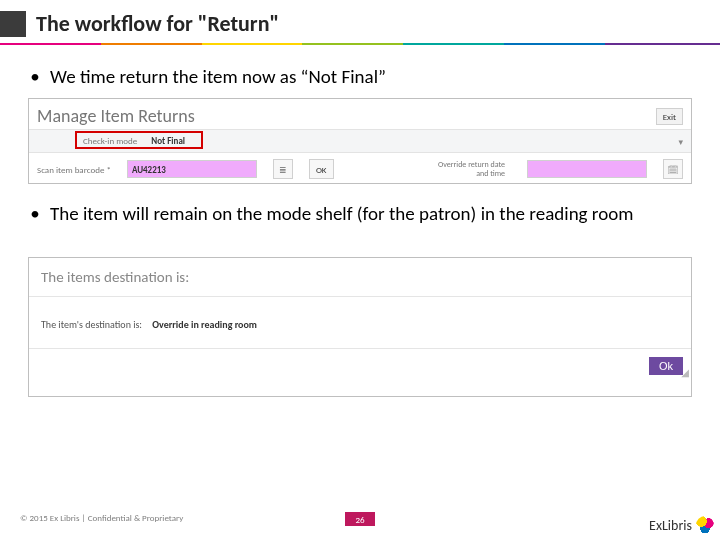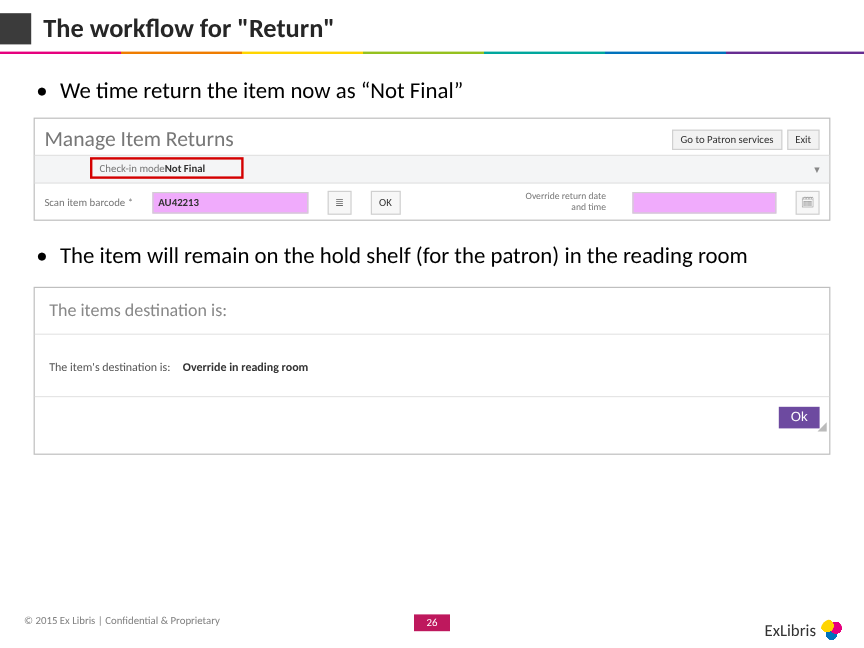--- a/index.html
+++ b/index.html
@@ -14,43 +14,43 @@
 .bullet .dot{width:14px;text-align:center;color:#000;margin-right:8px}
 .shot{border:1px solid #bfbfbf;background:#fff;box-sizing:border-box}
 .shot1{width:100%;height:86px;position:relative;font-size:10px;color:#555}
 .s1-top{display:flex;justify-content:space-between;align-items:center;padding:6px 8px 2px 8px}
 .s1-title{color:#777;font-size:18px}
 .s1-buttons{display:flex;gap:4px}
 .s1-btn{background:#f2f2f2;border:1px solid #d0d0d0;padding:2px 6px;font-size:9px;color:#333}
 .s1-bar{background:#f4f5f6;border-top:1px solid #e3e3e3;border-bottom:1px solid #e3e3e3;height:22px;display:flex;align-items:center;padding:0 8px;position:relative}
 .redbox{position:absolute;left:46px;top:1px;width:128px;height:18px;border:2px solid #d40000;display:flex;align-items:center;box-sizing:border-box}
 .redbox span{font-size:9px;color:#555}
-.redbox .lab{margin-left:6px;color:#777}
+.redbox .lab{margin-left:6px;margin-right:14px;color:#777}
 .redbox .val{font-weight:700;color:#333}
 .caret{margin-left:auto;color:#888;font-size:9px}
 .s1-row2{display:flex;align-items:center;padding:6px 8px;gap:16px}
 .s1-row2 .lab{color:#777;font-size:9px}
 .inp{border:1px solid #d0d0d0;background:#f0abfc;height:16px;display:flex;align-items:center;padding:0 4px;font-size:9px;color:#333}
 .inp.barcode{width:120px;font-weight:700}
 .iconbtn{border:1px solid #d0d0d0;background:#f7f7f7;width:18px;height:18px;display:flex;align-items:center;justify-content:center;font-size:9px;color:#666}
 .okbtn{border:1px solid #d0d0d0;background:#f7f7f7;height:18px;padding:0 6px;display:flex;align-items:center;font-size:9px;color:#333}
 .inp.date{width:110px;margin-left:6px}
 .override-lab{font-size:8px;line-height:9px;color:#777;text-align:right;width:80px;margin-left:auto}
-.shot2{width:100%;height:140px;margin-top:14px;position:relative}
+.shot2{width:100%;height:140px;margin-top:32px;position:relative}
 .s2-head{padding:10px 12px;color:#888;font-size:15px}
 .s2-body{border-top:1px solid #e5e5e5;border-bottom:1px solid #e5e5e5;padding:16px 12px}
 .s2-line{font-size:10px;color:#555}
 .s2-line .strong{font-weight:700;color:#333;margin-left:8px}
 .s2-footer{display:flex;justify-content:flex-end;align-items:flex-end;padding:8px 8px 6px 8px;position:relative;height:32px;box-sizing:border-box}
 .okpurple{background:#6d4aa0;color:#fff;font-size:11px;padding:3px 10px;border:none}
 .resize{position:absolute;right:2px;bottom:2px;color:#bbb;font-size:10px;transform:rotate(0deg)}
 .footer{position:absolute;left:0;right:0;bottom:0;height:28px;display:flex;align-items:flex-start;padding:0 20px}
 .copyright{font-size:9px;color:#808080}
 .pagenum{position:absolute;left:50%;transform:translateX(-50%);background:#be185d;color:#fff;font-size:9px;width:30px;height:14px;display:flex;align-items:center;justify-content:center}
-.logo{position:absolute;right:18px;bottom:6px;display:flex;align-items:center;font-size:14px;color:#333;font-weight:400}
+.logo{position:absolute;right:6px;bottom:6px;display:flex;align-items:center;font-size:14px;color:#333;font-weight:400}
 .logo .e{font-weight:300}
 .logo .mark{width:18px;height:18px;border-radius:50%;background:radial-gradient(circle at 30% 30%,#ffd500 0 30%,transparent 31%),radial-gradient(circle at 70% 40%,#e6007e 0 30%,transparent 31%),radial-gradient(circle at 50% 70%,#0072bc 0 30%,transparent 31%);margin-left:4px}
 .cal-icon{font-size:9px;color:#888}
 </style>
 </head>
 <body>
 
 <div class="slide">
 
   <div class="header">
@@ -65,21 +65,20 @@
 
     <div class="bullet">
       <span class="dot">•</span>
       <span>We time return the item now as “Not Final”</span>
     </div>
 
     <div class="shot shot1">
       <div class="s1-top">
         <span class="s1-title">Manage Item Returns</span>
         <div class="s1-buttons">
-          <span class="s1-btn">Go to Patron services</span>
           <span class="s1-btn">Exit</span>
         </div>
       </div>
       <div class="s1-bar">
         <div class="redbox">
           <span class="lab">Check-in mode</span>
           <span class="val">Not Final</span>
         </div>
         <span class="caret">▾</span>
       </div>
@@ -91,21 +90,21 @@
         <span class="override-lab">Override return date and time</span>
         <span class="inp date"></span>
         <span class="iconbtn">
             <span class="cal-icon">🗓</span>
           </span>
       </div>
     </div>
 
     <div class="bullet" style="margin-top:18px">
       <span class="dot">•</span>
-      <span>The item will remain on the hold shelf (for the patron) in the reading room</span>
+      <span>The item will remain on the mode shelf (for the patron) in the reading room</span>
     </div>
 
     <div class="shot shot2">
       <div class="s2-head">The items destination is:</div>
       <div class="s2-body">
         <span class="s2-line">
           <span>The item's destination is:</span>
           <span class="strong">Override in reading room</span>
         </span>
       </div>

